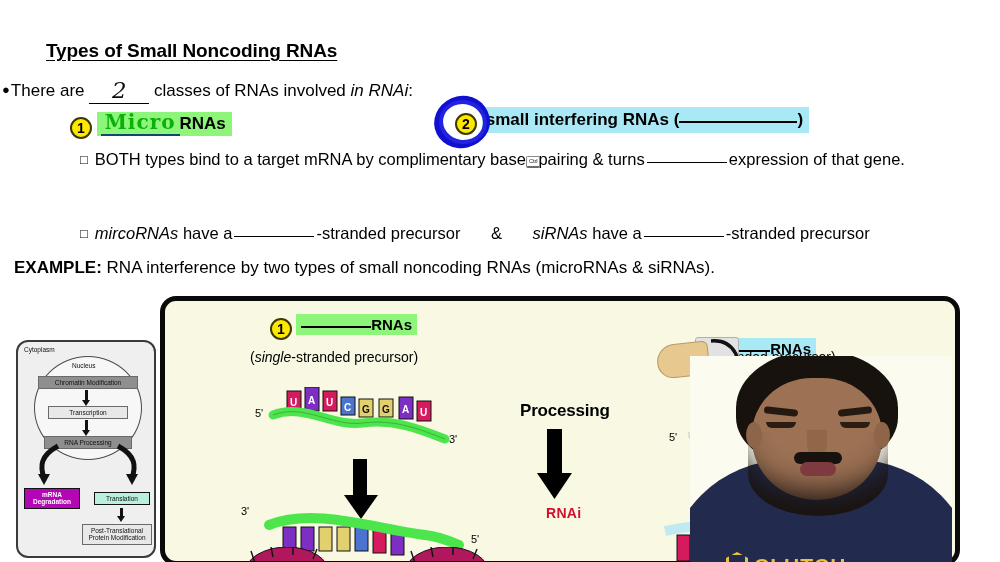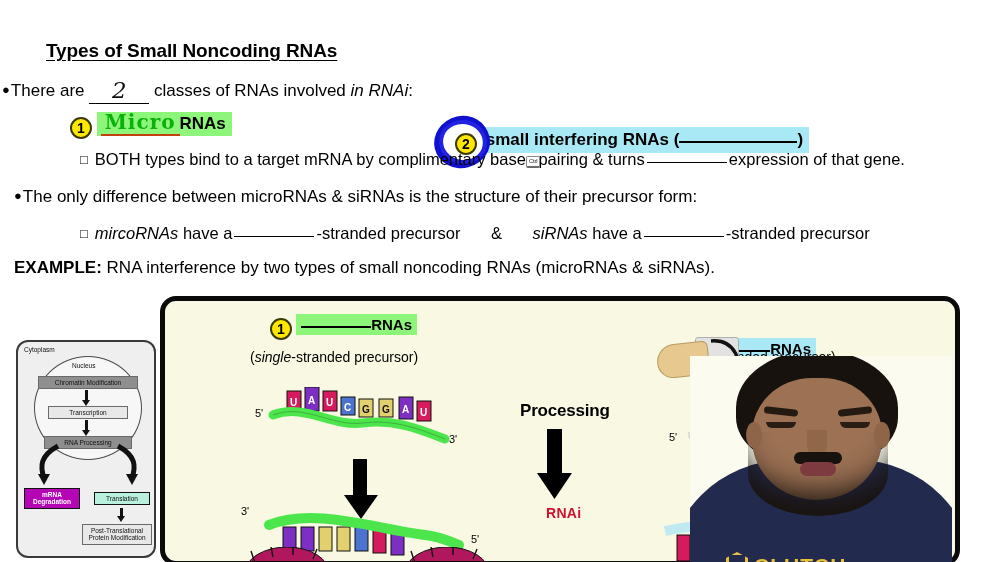--- a/index.html
+++ b/index.html
@@ -44,21 +44,21 @@
     vertical-align:-4px;
   }
 
   .row2 { left:70px; top:110px; }
   .hl-green {
     background:#8cf57a; padding:2px 6px 3px 4px; font-size:17px; font-weight:bold;
   }
   .hand-micro {
     font-family:"DejaVu Serif", serif;
     color:#0bb00b; font-size:20px; font-style:normal;
-    border-bottom:2px solid #c2410c;
+    border-bottom:2px solid #0c4a6e;
     padding:0 4px; letter-spacing:1px;
   }
 
   .row2b { left:455px; top:110px; }
   .hl-blue {
     background:#a9e8f5; padding:3px 6px 4px 4px; font-size:17px; font-weight:bold;
   }
   .blank-line { display:inline-block; width:118px; border-bottom:2px solid #000;
                 vertical-align:2px; }
   
@@ -234,36 +234,33 @@
     <span class="hand-two">2</span>
     <span>classes of RNAs involved</span>
     <i>in RNAi</i><span>:</span>
   </div>
 
   <div class="bullet-row row2">
     <span class="numcircle">1</span>
     <span class="hl-green"><span class="hand-micro">Micro</span><span>RNAs</span></span>
   </div>
 
-  <div class="bullet-row row2b" style="position:absolute;margin-top:20px;">
+  <div class="bullet-row row2b" style="position:absolute;">
     <span style="position:relative;display:inline-block;">
       <span class="blue-ring"></span>
       <span class="blue-ring2"></span>
       <span class="numcircle">2</span>
     </span>
     <span class="hl-blue"><span>small interfering RNAs (</span><span class="blank-line"></span><span>)</span></span>
   </div>
 
   <div class="bullet-row row3">
     <span class="sq">□</span><span>BOTH types bind to a target mRNA by complimentary base</span><span class="ctrl-key">Ctrl</span><span>pairing &amp; turns</span><span class="blank-sm"></span><span>expression of that gene.</span>
   </div>
 
-  <div class="bullet-row row4">
-    <span class="bullet-dot">●</span><span>The only difference between microRNAs &amp; siRNAs is the structure of their precursor form:</span>
-  </div>
 
   <div class="bullet-row row5">
     <span class="sq">□</span><i>mircoRNAs</i>
     <span>have a</span><span class="blank-sm"></span><span>-stranded precursor</span>
     <span style="display:inline-block;width:26px;"></span><span>&amp;</span><span style="display:inline-block;width:26px;"></span>
     <i>siRNAs</i>
     <span>have a</span><span class="blank-sm"></span><span>-stranded precursor</span>
   </div>
 
   <div class="bullet-row row6">

